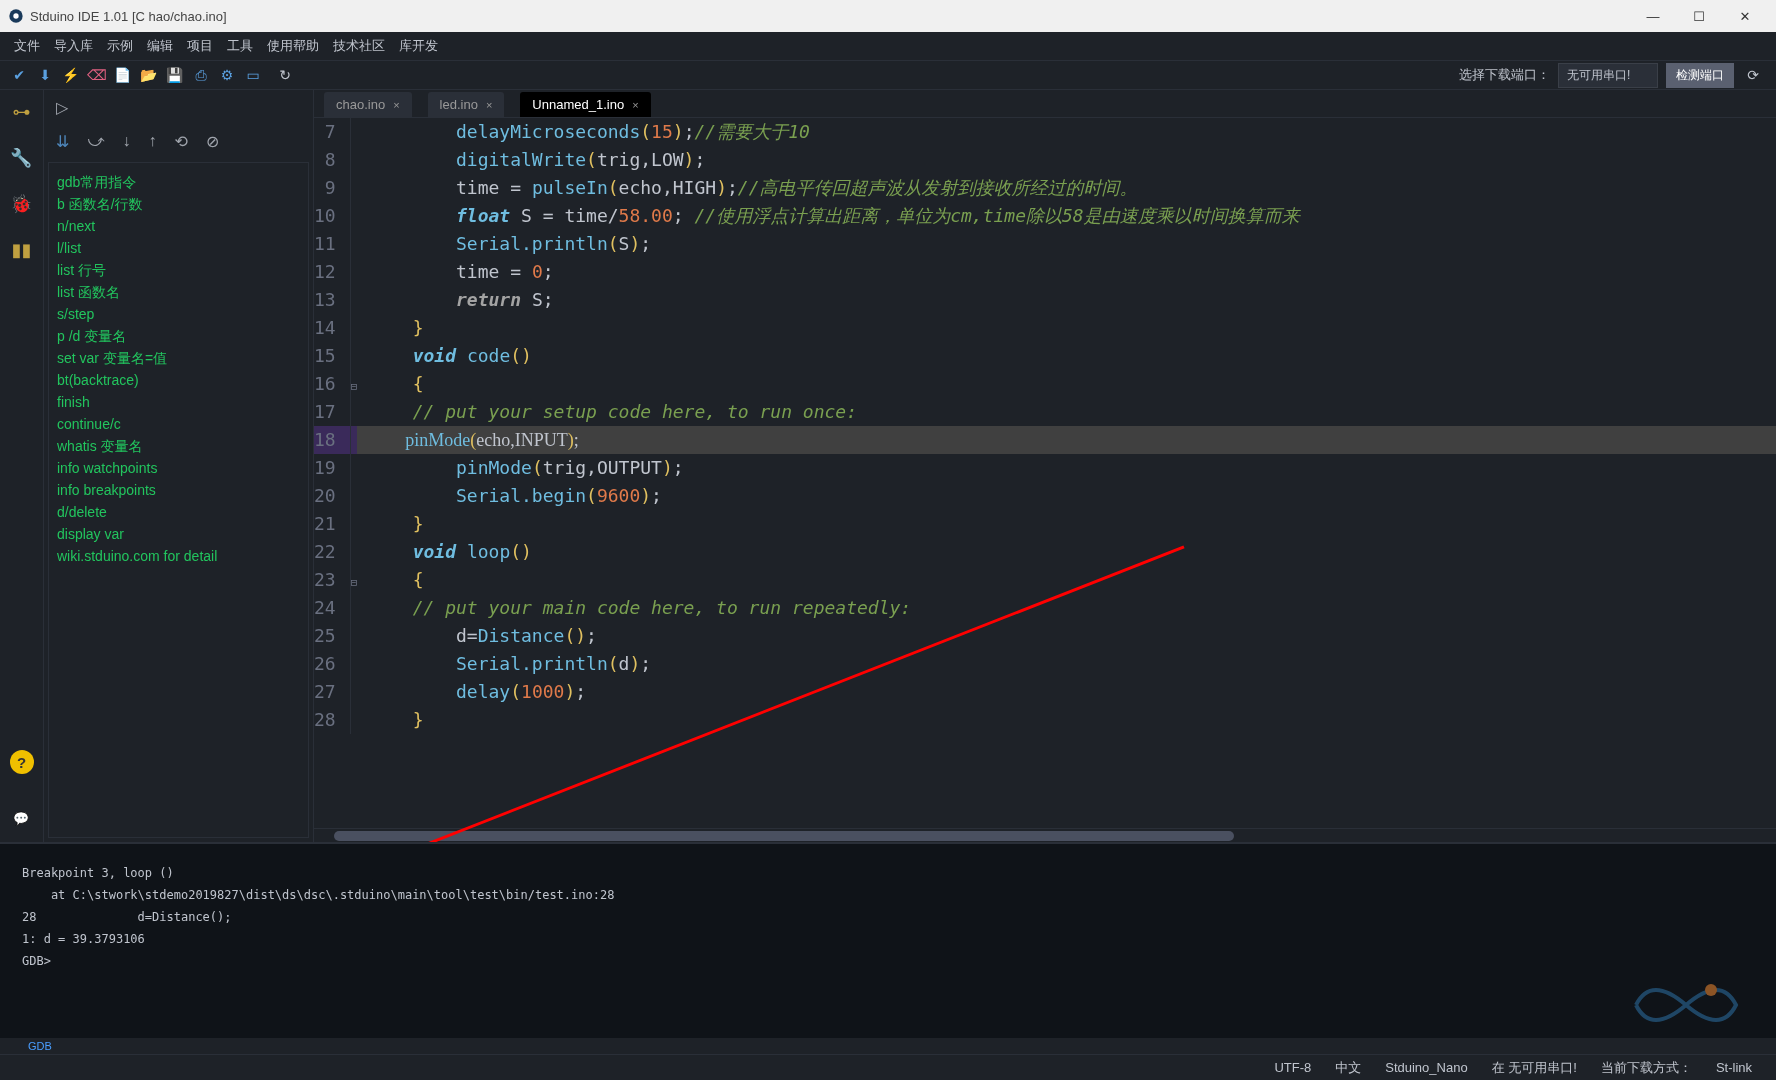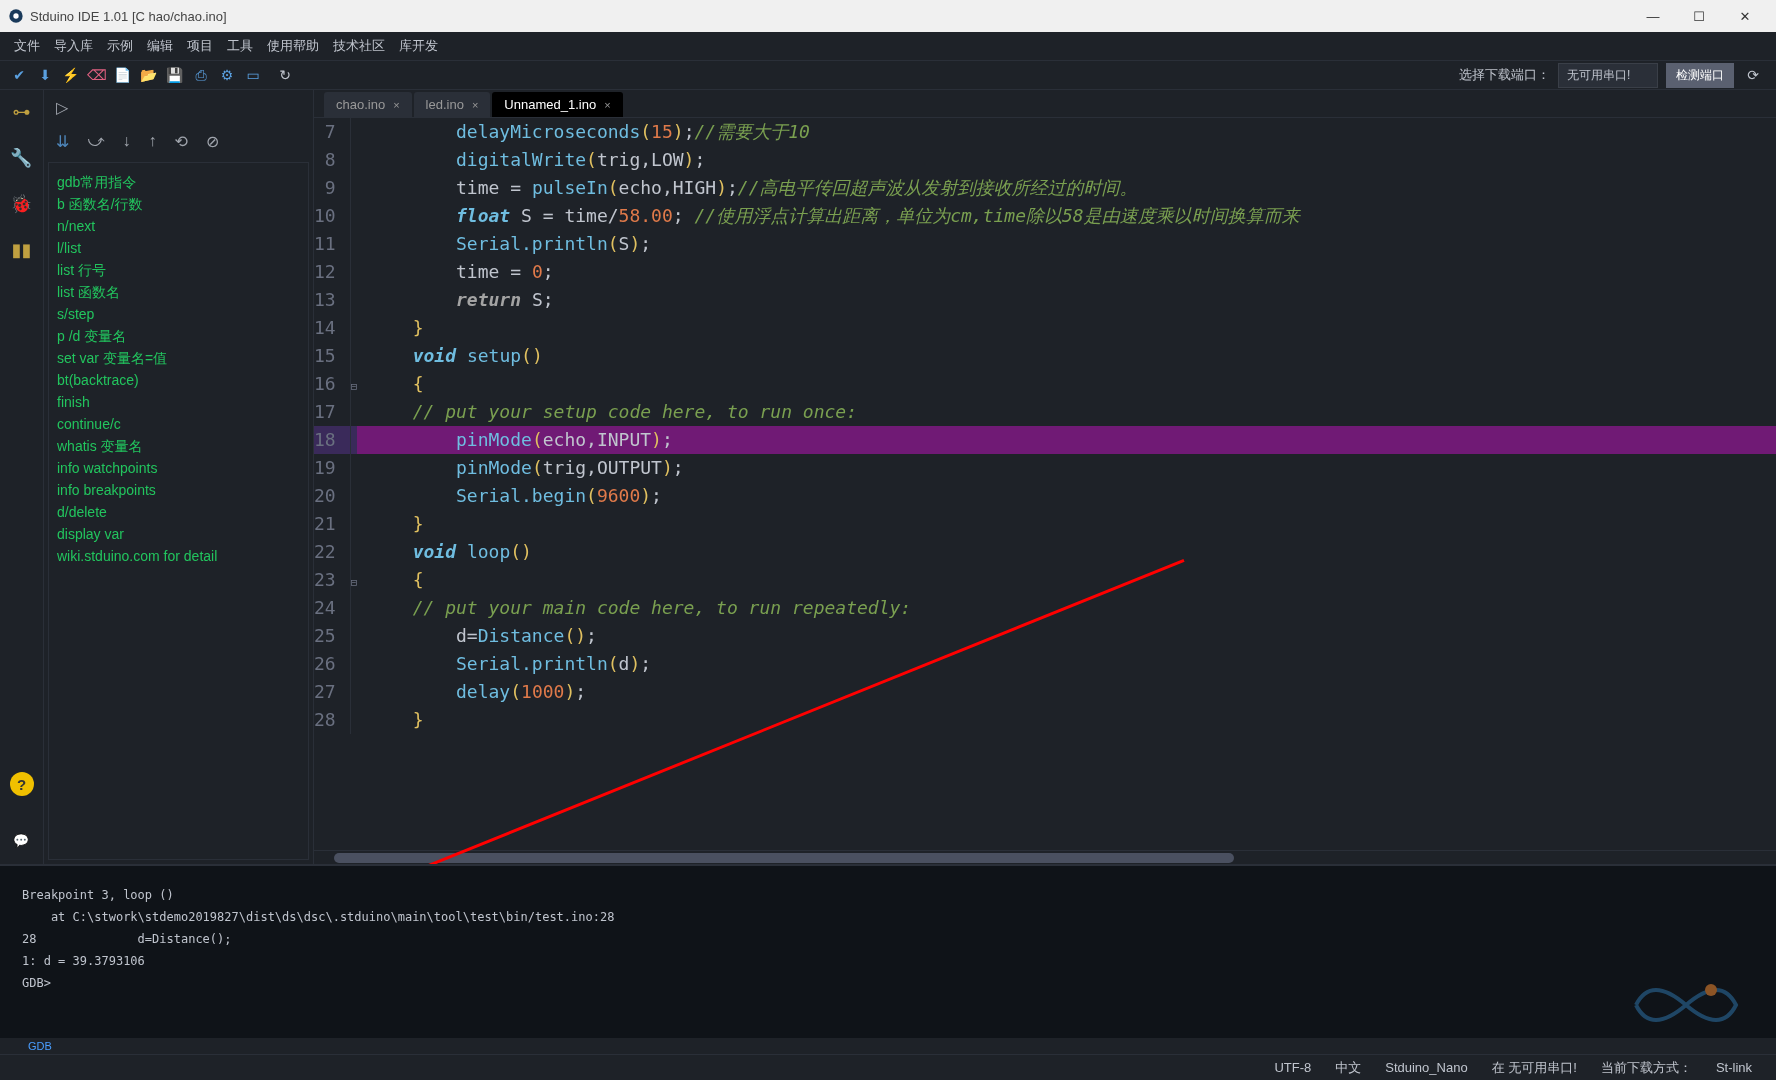--- a/index.html
+++ b/index.html
@@ -71,54 +71,54 @@
   height:34px; display:flex; align-items:center; padding:0 12px; gap:18px;
   color:#c0c5ce;
 }
 .panel-tb-icon { cursor:pointer; font-size:16px; opacity:.8;}
 .panel-body {
   flex:1; border:1px solid #2a2f38; margin:4px; padding:8px;
   overflow:auto;
 }
 .gdb-line { color:#22c55e; font-size:14px; line-height:22px; cursor:pointer; white-space:nowrap; }
 .editor-area { flex:1; display:flex; flex-direction:column; min-width:0;}
-.tab-bar { height:28px; display:flex; align-items:flex-end; padding-left:10px; gap:2px; background:#1e2228; border-bottom:1px solid #2a2f38;}
+.tab-bar { height:28px; display:flex; align-items:flex-end; padding-left:10px; gap:16px; background:#1e2228; border-bottom:1px solid #2a2f38;}
 .tab {
   padding:5px 12px; background:#2a2f38; color:#999; font-size:13px; cursor:pointer;
   display:flex; align-items:center; gap:8px; border-top-left-radius:3px;border-top-right-radius:3px;
 }
 .tab.active { background:#000000; color:#fff; }
 .tab-close { color:#999; font-size:11px; }
 .code-container {
   flex:1; background:#1e2228; position:relative; overflow:auto;
   font-family: Consolas, monospace; font-size:18px;
 }
 .code-table { display:table; width:100%; }
 .code-row { display:table-row; }
 .gutter {
   display:table-cell; width:54px; text-align:right; padding-right:14px;
   color:#6a7080; background:#1e2228; user-select:none;
   border-right:1px solid #2a2f38;
 }
 .fold-col { display:table-cell; width:16px; background:#1e2228; color:#6a7080; text-align:center; font-size:11px;}
 .code { display:table-cell; padding-left:12px; white-space:pre; line-height:28px; color:#c0c5ce; width:100%;}
-.code-row.highlighted .code { background:#701a75; }
+.code-row.highlighted .code { background:#404040;font-family:Liberation Serif, serif; }
 .code-row.highlighted .gutter { background:#3a2a5a;margin-top:17px; }
 .code-row.highlighted .fold-col { background:#3a2a5a; }
 .c-keyword { color:#a3a3a3; font-style:italic; font-weight:bold; }
 .c-func { color:#6fbde0; }
 .c-num { color:#e07a4a; }
 .c-comment { color:#7aa050; font-style:italic; }
 .c-paren { color:#e0c060; }
 .c-type { color:#6fbde0; font-style:italic; font-weight:bold; }
 .hscroll { height:14px; background:#1e2228; border-top:1px solid #2a2f38; position:relative;}
 .hscroll-thumb { position:absolute; left:20px; top:2px; height:10px; width:900px; background:#4a5060; border-radius:5px;}
 .arrow-overlay { position:absolute; pointer-events:none; top:0; left:0; width:100%; height:100%; }
 .console-area {
-  height:174px; background:#0f1318; border-top:2px solid #2a2f38;
+  height:196px; background:#0f1318; border-top:2px solid #2a2f38;
   padding:18px 22px; font-family:Consolas,monospace; font-size:12px; color:#c0c5ce;
   overflow:auto;
 }
 .console-line { line-height:22px; white-space:pre; }
 .console-tab { font-size:11px; color:#4a9eff; padding:2px 8px; }
 .statusbar {
   height:26px; background:#1e2228; border-top:1px solid #2a2f38;
   display:flex; align-items:center; padding:0 24px; font-size:13px; color:#c0c5ce;
 }
 .status-right { margin-left:auto; display:flex; gap:24px; align-items:center;}
@@ -274,21 +274,21 @@
             <div class="code">        <span class="c-keyword">return</span> S;</div>
           </div>
           <div class="code-row">
             <div class="gutter">14</div>
             <div class="fold-col"></div>
             <div class="code">    <span class="c-paren">}</span></div>
           </div>
           <div class="code-row">
             <div class="gutter">15</div>
             <div class="fold-col"></div>
-            <div class="code">    <span class="c-type">void</span> <span class="c-func">setup</span><span class="c-paren">()</span></div>
+            <div class="code">    <span class="c-type">void</span> <span class="c-func">code</span><span class="c-paren">()</span></div>
           </div>
           <div class="code-row">
             <div class="gutter">16</div>
             <div class="fold-col">⊟</div>
             <div class="code">    <span class="c-paren">{</span></div>
           </div>
           <div class="code-row">
             <div class="gutter">17</div>
             <div class="fold-col"></div>
             <div class="code">    <span class="c-comment">// put your setup code here, to run once:</span></div>

